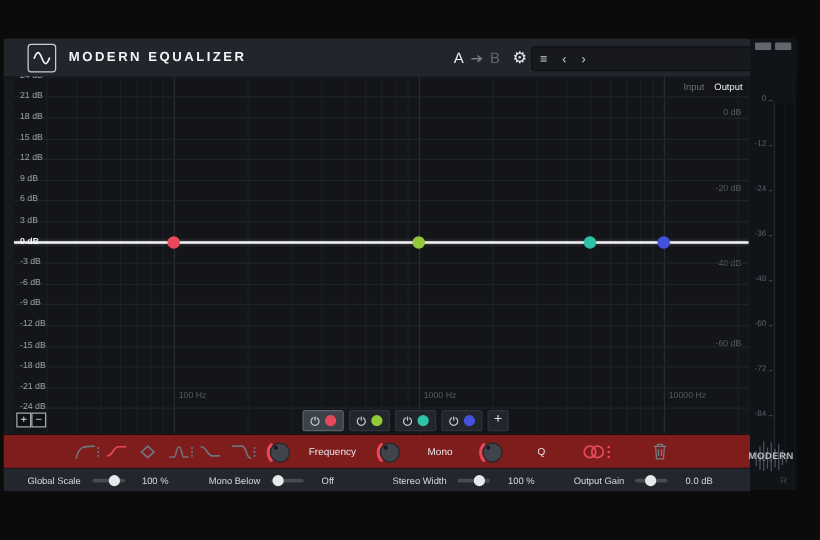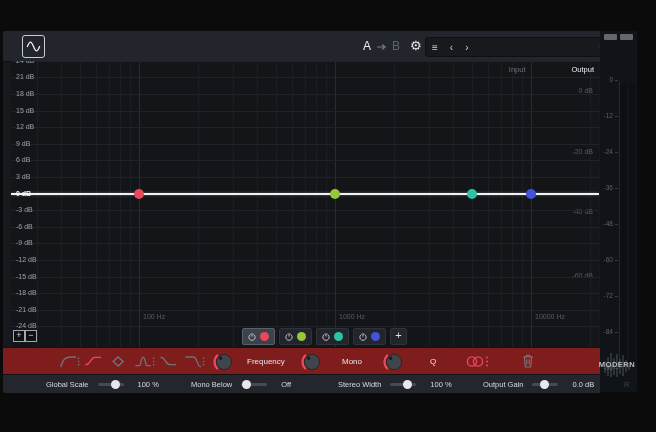--- a/index.html
+++ b/index.html
@@ -25,41 +25,41 @@
   .hline{position:absolute;left:0;right:0;height:1px;background:#1f2228;}
   .vline{position:absolute;top:0;bottom:0;width:1px;}
   .gain-label{position:absolute;left:5px;font-size:7px;color:#9aa0a6;white-space:nowrap;}
   .gain-label.zero{color:#f4f5f6;font-weight:bold;}
   .spec-label{position:absolute;right:6px;font-size:7px;color:#565b62;white-space:nowrap;}
   .freq-label{position:absolute;font-size:7px;color:#565b62;white-space:nowrap;top:252px;}
   #zero-line{position:absolute;left:0;right:0;top:132px;height:2px;background:#f2f3f4;box-shadow:0 0 3px rgba(255,255,255,.35);}
   .band-node{position:absolute;width:10px;height:10px;border-radius:50%;}
   #io-toggle{position:absolute;right:5px;top:4px;font-size:7.5px;}
   #io-input{color:#6b7077;margin-right:8px;}
-  #io-output{color:#eceef0;margin-left:38px;}
+  #io-output{color:#eceef0;}
   .zoom-btn{position:absolute;width:10px;height:10px;border:1px solid #a3a8ae;color:#d8dbde;font-size:9px;line-height:9px;text-align:center;top:269px;background:rgba(0,0,0,.2);}
 
   
   #band-row{position:absolute;left:239px;top:297px;display:flex;gap:4px;align-items:center;}
   .band-btn{height:15px;padding:0 5px;display:flex;align-items:center;gap:4px;background:#22252b;border:1px solid #2e333a;border-radius:2px;}
   .band-btn.active{background:#3c424a;border-color:#5a616b;}
   .band-dot{width:9px;height:9px;border-radius:50%;}
   #add-band{width:15px;height:15px;background:#22252b;border:1px solid #2e333a;border-radius:2px;color:#dfe2e5;font-size:11px;line-height:13px;text-align:center;}
 
   
   #controls{position:absolute;left:0;top:316px;width:597px;height:27px;background:#7f1d1d;border-top:1px solid #101216;}
   .ficon{position:absolute;top:6px;width:20px;height:15px;}
   .knob{position:absolute;top:3px;}
   .knob-label{position:absolute;top:9px;font-size:8px;color:#e4e6e9;}
   #stereo-icon{position:absolute;left:461px;top:7px;}
   #trash-icon{position:absolute;left:519px;top:6px;}
 
   
   #footer{position:absolute;left:0;top:343px;width:597px;height:18px;background:#23262c;border-top:1px solid #101216;border-radius:0 0 0 2px;}
-  .foot-group{position:absolute;top:0;height:18px;display:flex;align-items:center;gap:9px;margin-left:24px;}
+  .foot-group{position:absolute;top:0;height:18px;display:flex;align-items:center;gap:9px;}
   .foot-label,.foot-value{font-size:7.5px;color:#d6d9dd;white-space:nowrap;}
   .foot-value{margin-left:5px;}
   .slider{position:relative;width:26px;height:3px;background:#464b52;border-radius:2px;}
   .slider .thumb{position:absolute;top:-3px;width:9px;height:9px;border-radius:50%;background:#e6e8ea;}
 
   
   #meter{position:absolute;left:597px;top:0;width:37px;height:361px;background:#101318;border-radius:0 2px 2px 0;}
   .readout{position:absolute;top:3px;width:13px;height:6px;background:#63676d;border-radius:1px;}
   .meter-label{position:absolute;left:0;width:13px;text-align:right;font-size:6.5px;color:#5c6167;}
   .meter-tick{position:absolute;left:15px;width:3px;height:1px;background:#383c42;}
@@ -75,20 +75,21 @@
 <body>
 
 <div id="plugin">
 
   <div id="header">
     <div id="logo-box">
       <svg width="15" height="15" viewBox="0 0 16 16">
         <path d="M1.5 8 C4 1.8 5.5 1.8 8 8 C10.5 14.2 12 14.2 14.5 8" fill="none" stroke="#f2f3f5" stroke-width="1.4" stroke-linecap="round"></path>
       </svg>
     </div>
+    <div id="title">MODERN EQUALIZER</div>
 
     <div class="hdr-txt" style="left:360px;">A</div>
     <svg class="abs" style="left:374px;top:12px;" width="11" height="8" viewBox="0 0 11 8">
       <path d="M0 4h7 M5 1.5 L8.2 4 L5 6.5" fill="none" stroke="#7b8086" stroke-width="1.1"></path>
     </svg>
     <div class="hdr-txt" id="ab-b" style="left:389px;">B</div>
     <div class="hdr-txt" id="gear" style="left:407px;">⚙</div>
 
     <div id="preset-bar">
       <span class="pb-ic">≡</span>

